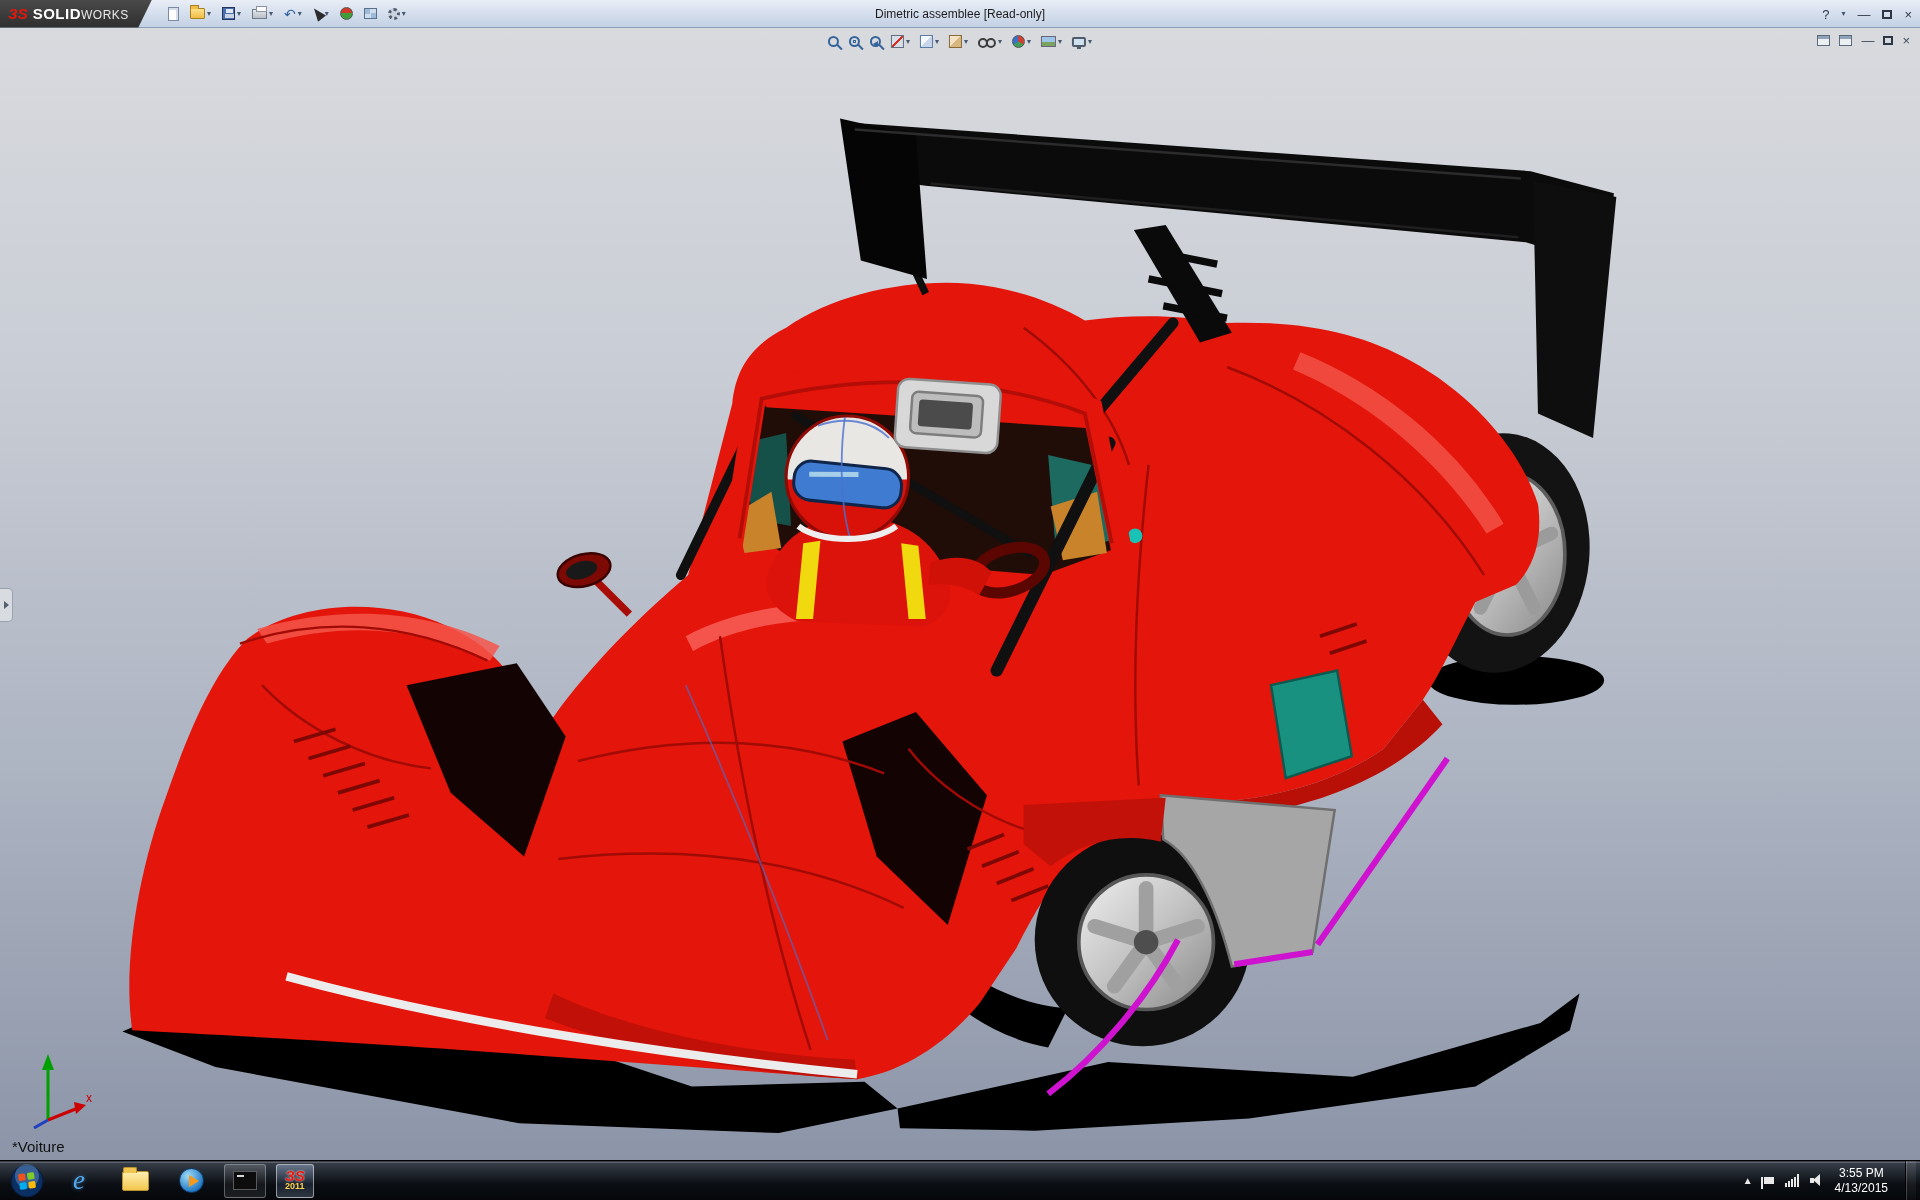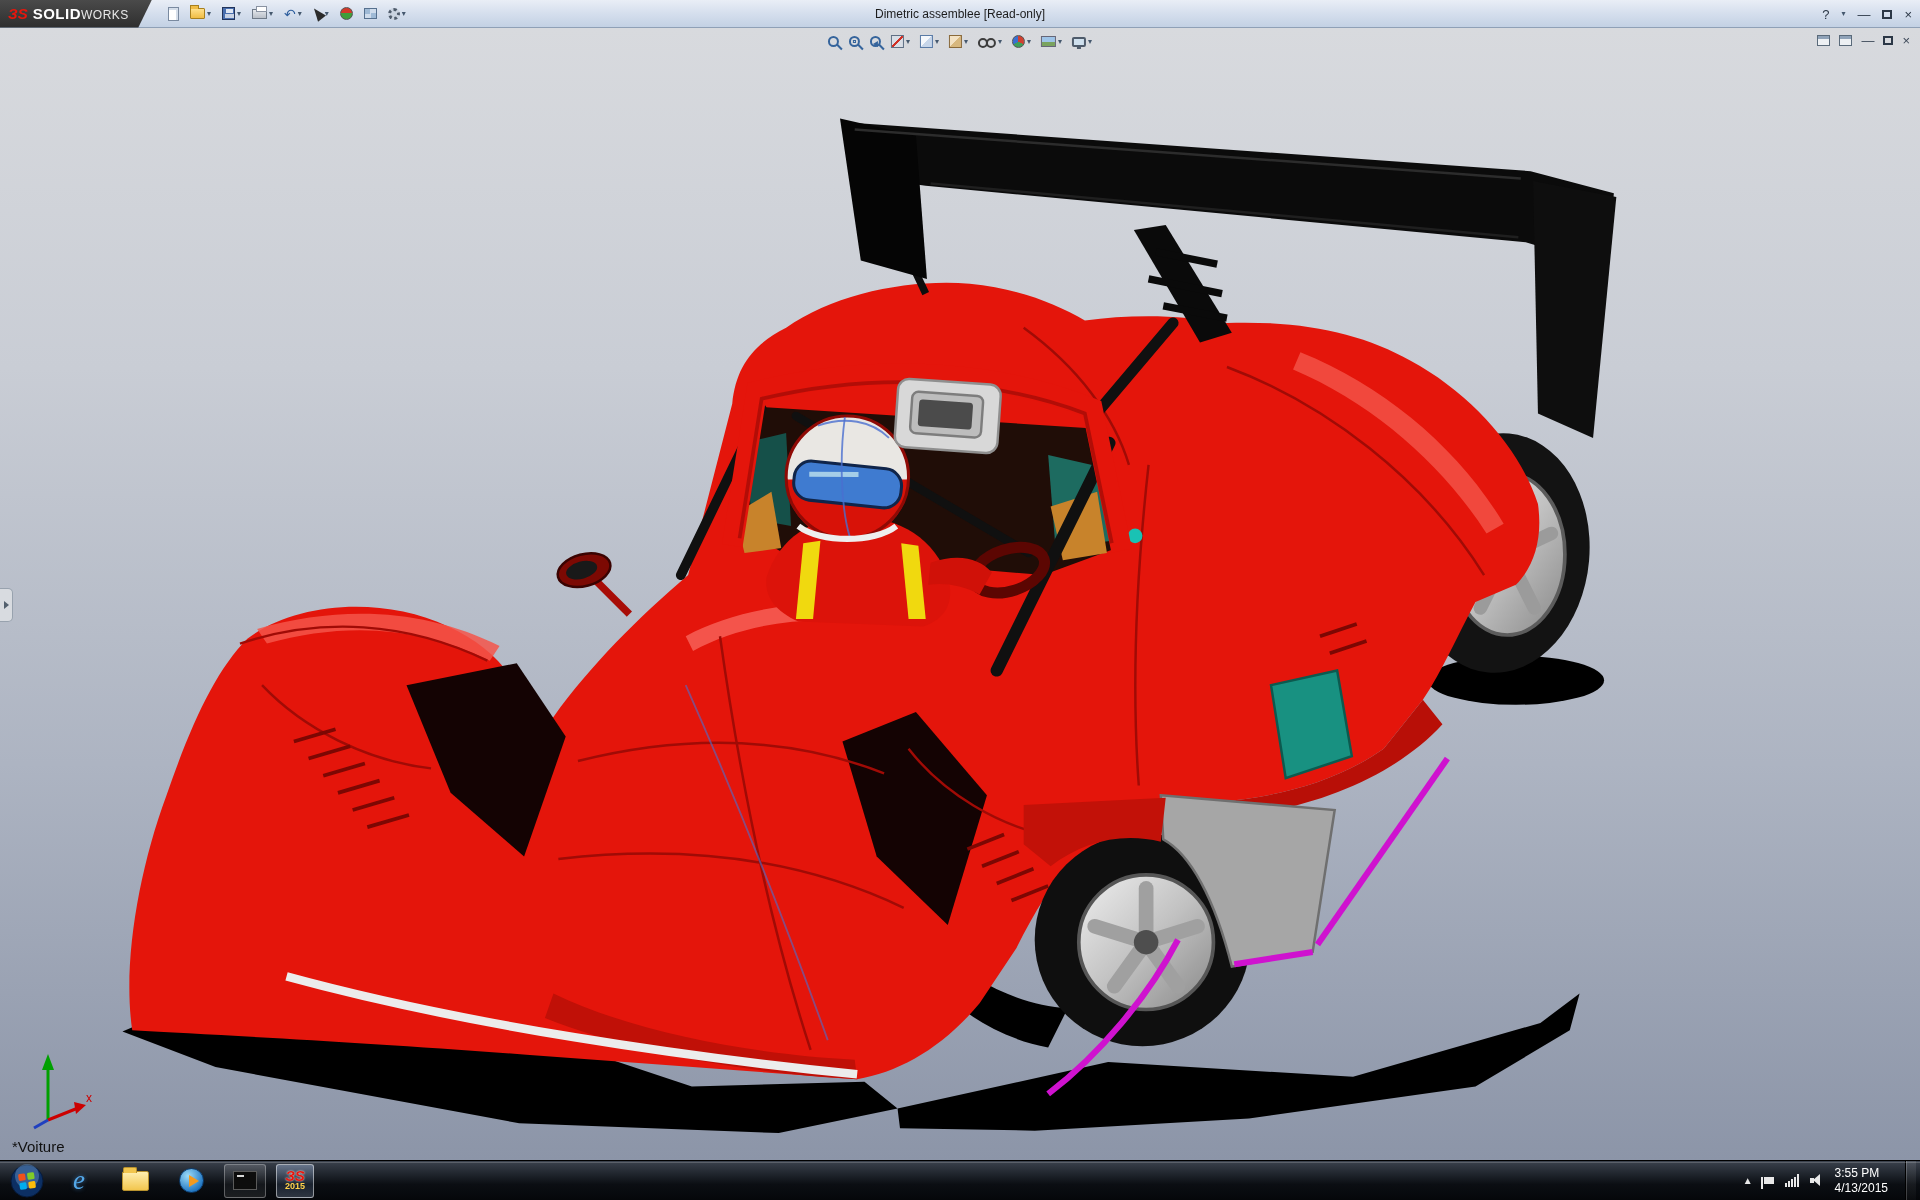--- a/index.html
+++ b/index.html
@@ -115,21 +115,21 @@
   .tray{ margin-left:auto; display:flex; align-items:center; gap:11px; padding-right:4px; height:100%;}
   .tray-up{ color:#e8e8e8; font-size:10px; background:transparent; border:none; cursor:default;}
   .i-flag{ width:10px; height:7px; background:#e8e8e8; position:relative;}
   .i-flag::after{ content:""; position:absolute; left:-3px; top:0; width:2px; height:12px; background:#e8e8e8;}
   .i-net{ display:flex; align-items:flex-end; gap:1px; height:13px;}
   .i-net span{ width:2px; background:#e8e8e8; display:block;}
   .i-vol{ position:relative; width:14px; height:13px;}
   .i-vol::before{ content:""; position:absolute; left:0; top:4px; width:4px; height:5px; background:#e8e8e8;}
   .i-vol::after{ content:""; position:absolute; left:3px; top:0; border-top:6.5px solid transparent;
     border-bottom:6.5px solid transparent; border-right:7px solid #e8e8e8;}
-  .tray-clock{ color:#fff; font-size:12px; text-align:left; line-height:15px; cursor:default;}
+  .tray-clock{ color:#fff; font-size:12px; text-align:center; line-height:15px; cursor:default;}
   .show-desktop{ width:11px; height:40px; margin-left:6px; border-left:1px solid #000; box-shadow:inset 1px 0 0 rgba(255,255,255,.2);
     background:linear-gradient(180deg,rgba(255,255,255,.10),rgba(255,255,255,.02)); border-top:none;border-right:none;border-bottom:none; cursor:default;}
 </style>
 </head>
 <body>
 
 <div class="titlebar">
   <div class="logo-block">
     <span class="logo-mark">ЗS</span>
     <span><span class="logo-bold">SOLID</span><span class="logo-light">WORKS</span></span>
@@ -428,21 +428,21 @@
   </button>
   <button class="task-icon">
     <span class="i-wmp"></span>
   </button>
   <button class="task-glass">
     <span class="i-cmd"></span>
   </button>
   <button class="task-glass active">
     <span class="sw-ico">
       <span class="sw-mark">ЗS</span>
-      <span class="sw-badge">2015</span>
+      <span class="sw-badge">2011</span>
     </span>
   </button>
 
   <div class="tray">
     <button class="tray-up">▲</button>
     <span class="i-flag"></span>
     <span class="i-net">
       <span style="height:4px"></span>
         <span style="height:6px"></span>
         <span style="height:8px"></span>

